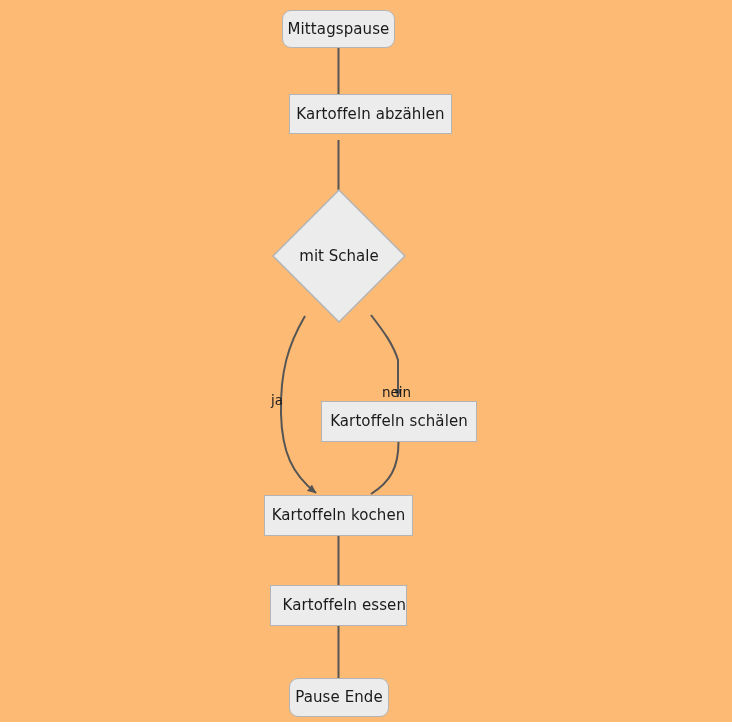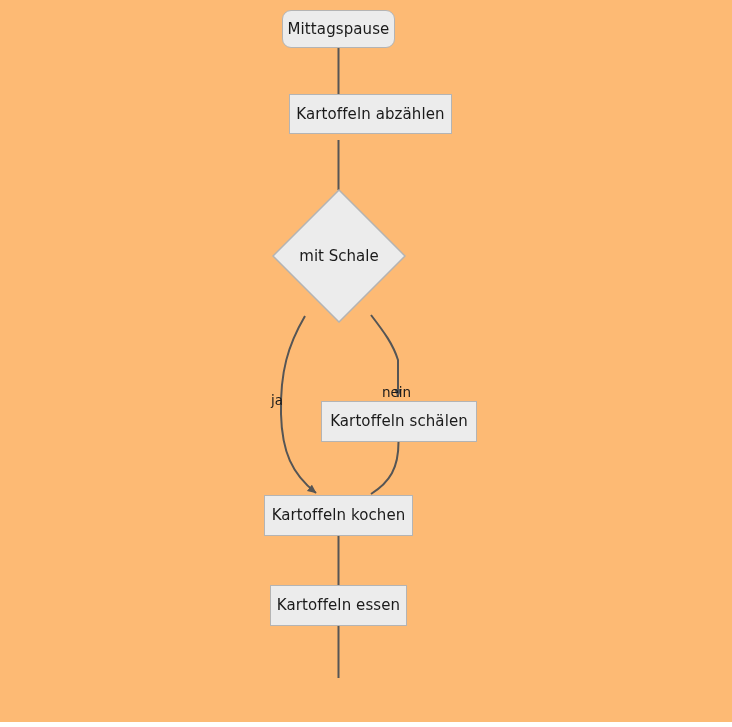--- a/index.html
+++ b/index.html
@@ -130,24 +130,27 @@
   </div>
 
   <div class="node rect" style="left:321px; top:401px; width:156px; height:41px;">
     <span class="node-label">Kartoffeln schälen</span>
   </div>
 
   <div class="node rect" style="left:264px; top:495px; width:149px; height:41px;">
     <span class="node-label">Kartoffeln kochen</span>
   </div>
 
-  <div class="node rect" style="left:270px; top:585px; width:137px; height:41px;">
+  <div class="node rect" style="left:270px; top:585px; width:137px; height:41px;justify-content:flex-end;">
     <span class="node-label">Kartoffeln essen</span>
   </div>
 
+  <div class="node rounded" style="left:289px; top:678px; width:100px; height:39px;">
+    <span class="node-label">Pause Ende</span>
+  </div>
 
   <div class="edge-label" style="left:271px; top:394px;">
     <span>ja</span>
   </div>
 
   <div class="edge-label" style="left:382px; top:354px;margin-top:32px;">
     <span>nein</span>
   </div>
 
 </div>

